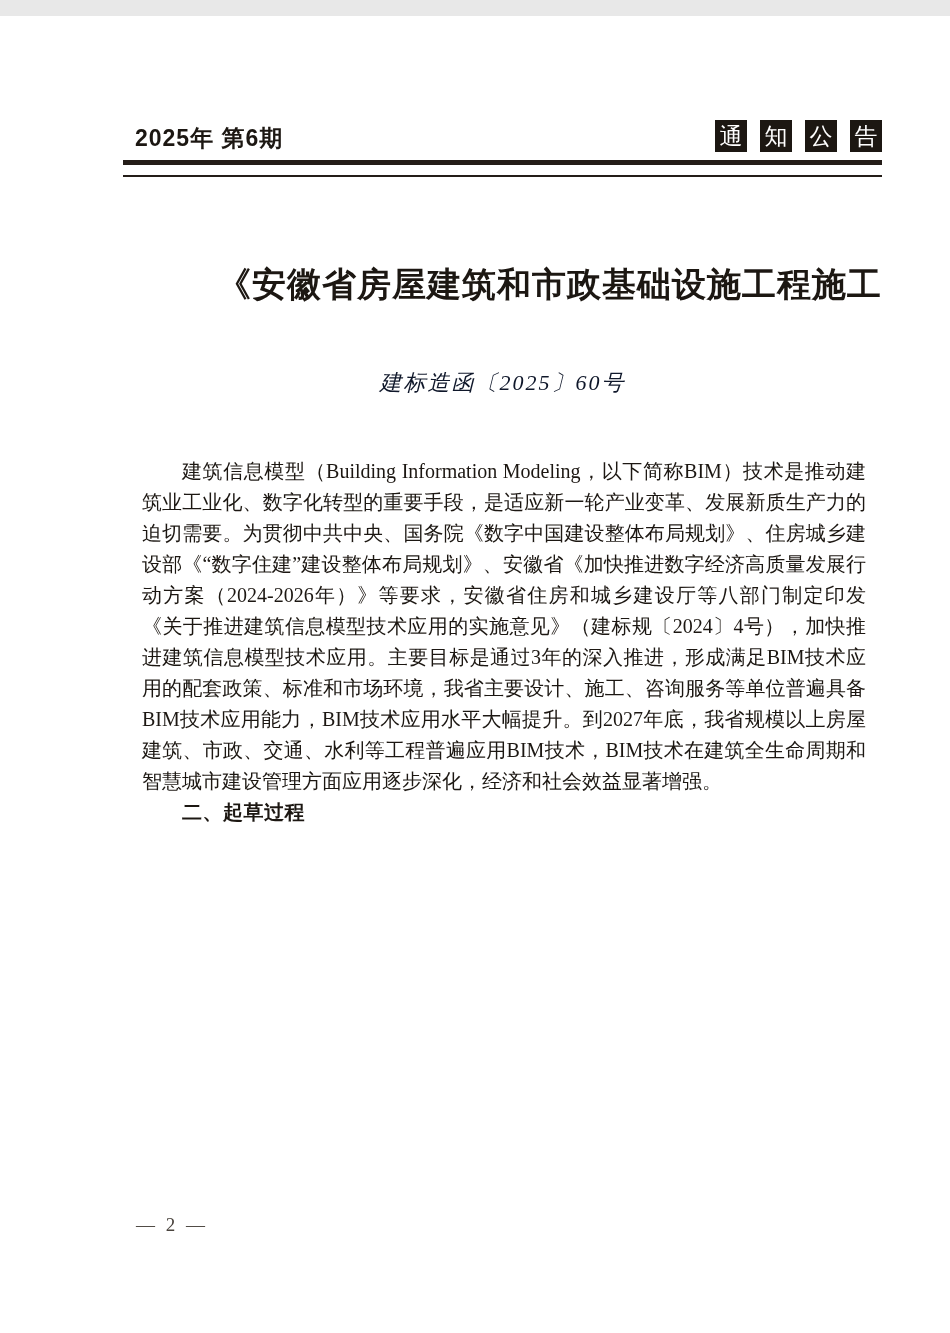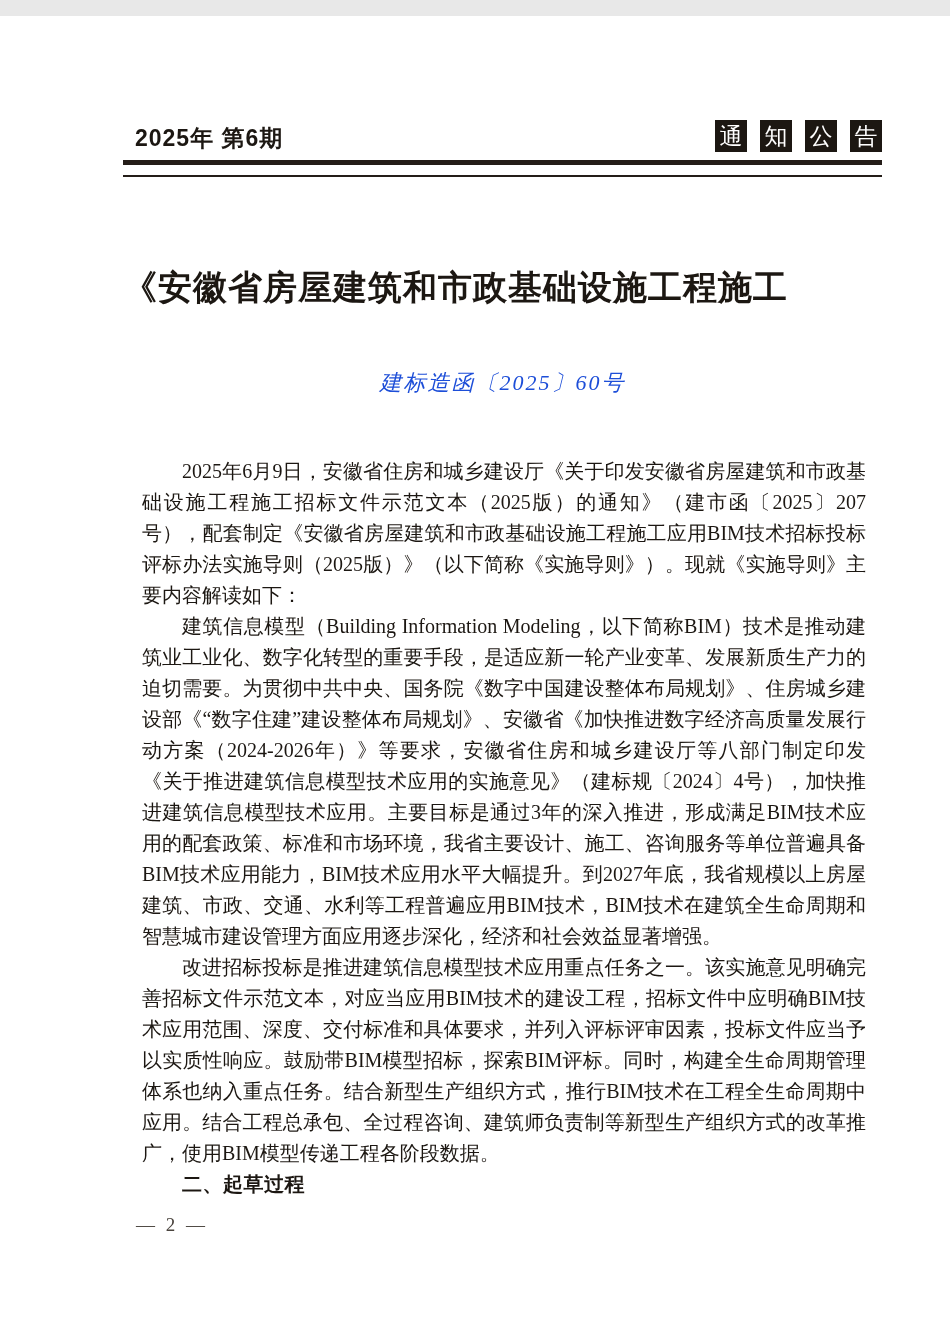--- a/index.html
+++ b/index.html
@@ -54,35 +54,35 @@
   
   .rule {
     margin-top: 4px;
     height: 10px;
     border-top: 5px solid #241d18;
     border-bottom: 2px solid #241d18;
   }
   
   .title {
     margin: 82px 0 0 0;
-    text-align: left;
-    font-family: Liberation Sans, sans-serif;
+    text-align: right;
+    font-family: Liberation Mono, monospace;
     font-weight: 700;
     font-size: 34px;
     line-height: 57px;
     letter-spacing: 1px;
   }
   .title .tl { display: block; }
   .docnum {
     margin-top: 52px;
     text-align: center;
     font-style: italic;
     font-size: 22px;
     letter-spacing: 2px;
-    color: #1d4ed8;
+    color: #0f172a;
   }
   
   .body {
     margin-top: 58px;
     padding: 0 16px 0 19px;
     font-size: 20px;
     line-height: 31px;
     text-align: justify;
     color: #1c1712;
   }
@@ -122,22 +122,20 @@
 
   <div class="rule"></div>
 
   <h1 class="title">
     <span class="tl">《安徽省房屋建筑和市政基础设施工程施工</span>
   </h1>
 
   <div class="docnum">建标造函〔2025〕60号</div>
 
   <div class="body">
-    <p class="para">2025年6月9日，安徽省住房和城乡建设厅《关于印发安徽省房屋建筑和市政基础设施工程施工招标文件示范文本（2025版）的通知》（建市函〔2025〕207号），配套制定《安徽省房屋建筑和市政基础设施工程施工应用BIM技术招标投标评标办法实施导则（2025版）》（以下简称《实施导则》）。现就《实施导则》主要内容解读如下：</p>
     <p class="para">建筑信息模型（Building Information Modeling，以下简称BIM）技术是推动建筑业工业化、数字化转型的重要手段，是适应新一轮产业变革、发展新质生产力的迫切需要。为贯彻中共中央、国务院《数字中国建设整体布局规划》、住房城乡建设部《“数字住建”建设整体布局规划》、安徽省《加快推进数字经济高质量发展行动方案（2024-2026年）》等要求，安徽省住房和城乡建设厅等八部门制定印发《关于推进建筑信息模型技术应用的实施意见》（建标规〔2024〕4号），加快推进建筑信息模型技术应用。主要目标是通过3年的深入推进，形成满足BIM技术应用的配套政策、标准和市场环境，我省主要设计、施工、咨询服务等单位普遍具备BIM技术应用能力，BIM技术应用水平大幅提升。到2027年底，我省规模以上房屋建筑、市政、交通、水利等工程普遍应用BIM技术，BIM技术在建筑全生命周期和智慧城市建设管理方面应用逐步深化，经济和社会效益显著增强。</p>
-    <p class="para">改进招标投标是推进建筑信息模型技术应用重点任务之一。该实施意见明确完善招标文件示范文本，对应当应用BIM技术的建设工程，招标文件中应明确BIM技术应用范围、深度、交付标准和具体要求，并列入评标评审因素，投标文件应当予以实质性响应。鼓励带BIM模型招标，探索BIM评标。同时，构建全生命周期管理体系也纳入重点任务。结合新型生产组织方式，推行BIM技术在工程全生命周期中应用。结合工程总承包、全过程咨询、建筑师负责制等新型生产组织方式的改革推广，使用BIM模型传递工程各阶段数据。</p>
     <p class="heading">二、起草过程</p>
 
   </div>
 
   <div class="footer">— 2 —</div>
 
 </div>
 
 </body></html>

